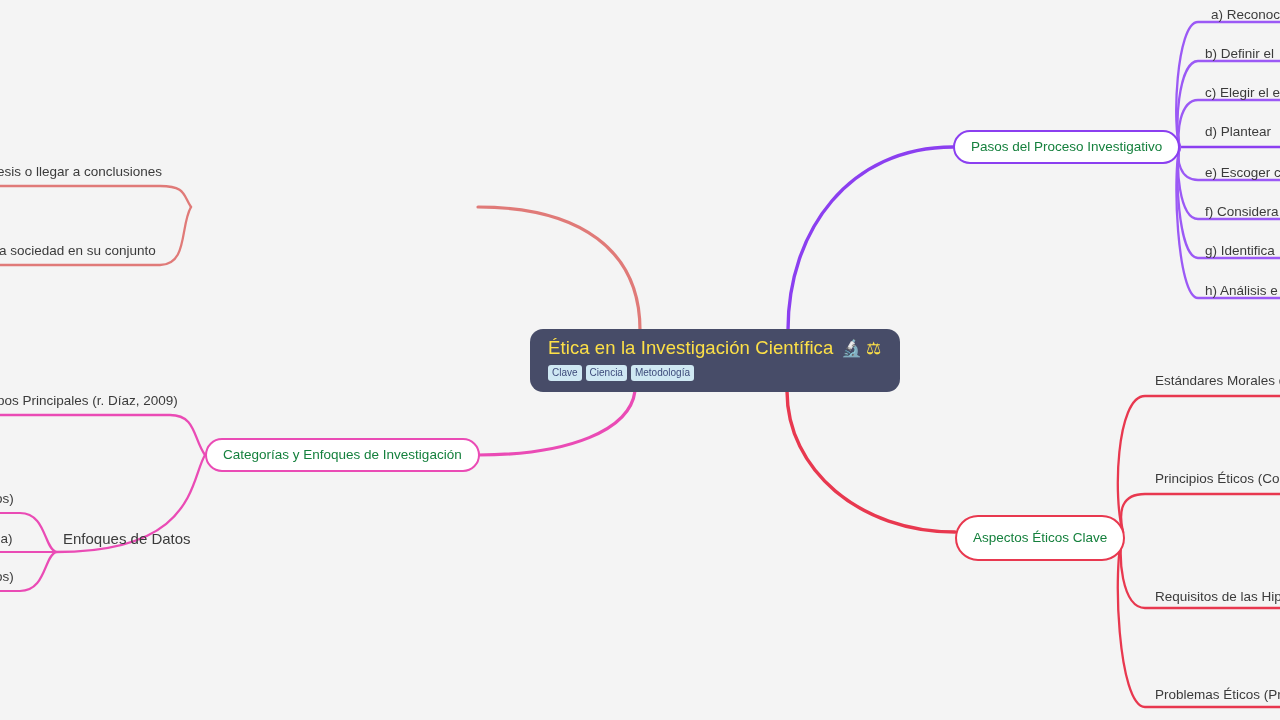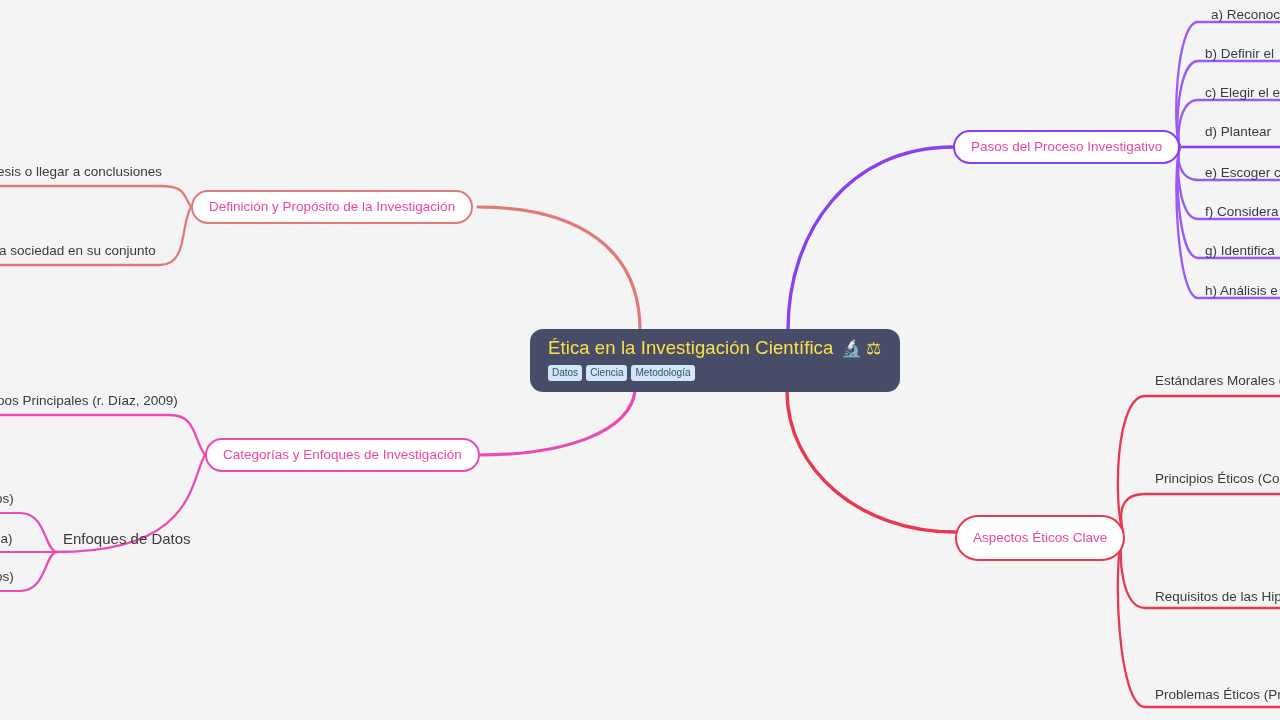--- a/index.html
+++ b/index.html
@@ -78,21 +78,21 @@
     border-radius: 999px;
     display: flex;
     align-items: center;
     justify-content: center;
     padding: 0 16px;
     z-index: 4;
     white-space: nowrap;
   }
   .branch-node .label {
     font-size: 13.5px;
-    color: #ec4899;
+    color: #15803d;
     line-height: 16px;
   }
 
   
   .leaf {
     position: absolute;
     font-size: 13.5px;
     color: #3b3b3b;
     line-height: 17px;
     white-space: nowrap;
@@ -150,37 +150,34 @@
     <path d="M 56,552 L 0,552" fill="none" stroke="#ea4bb5" stroke-width="2.2" stroke-linecap="round"></path>
     <path d="M 56,552 C 44,556 46,591 20,591 L 0,591" fill="none" stroke="#ea4bb5" stroke-width="2.2" stroke-linecap="round"></path>
   </svg>
 
   <div class="root-node">
     <div class="root-title">
       <span>Ética en la Investigación Científica</span>
       <span class="emoji">🔬</span><span class="emoji">⚖</span>
     </div>
     <div class="root-tags">
-      <span>Datos</span>
+      <span>Clave</span>
       <span>Ciencia</span>
       <span>Metodología</span>
     </div>
   </div>
 
   <div class="branch-node" style="left:953px; top:130px; height:34px; border-color:#8b3ff0;">
     <span class="label">Pasos del Proceso Investigativo</span>
   </div>
 
   <div class="branch-node" style="left:955px; top:515px; height:46px; border-color:#e8384f;">
     <span class="label">Aspectos Éticos Clave</span>
   </div>
 
-  <div class="branch-node" style="left:191px; top:190px; height:34px; border-color:#e07a78;">
-    <span class="label">Definición y Propósito de la Investigación</span>
-  </div>
 
   <div class="branch-node" style="left:205px; top:438px; height:34px; border-color:#ea4bb5;">
     <span class="label">Categorías y Enfoques de Investigación</span>
   </div>
 
   <div class="leaf right" style="left:1211px; top:6px;">a) Reconoce</div>
   <div class="leaf right" style="left:1205px; top:45px;">b) Definir el</div>
   <div class="leaf right" style="left:1205px; top:84px;">c) Elegir el e</div>
   <div class="leaf right" style="left:1205px; top:123px;">d) Plantear</div>
   <div class="leaf right" style="left:1205px; top:164px;">e) Escoger c</div>

